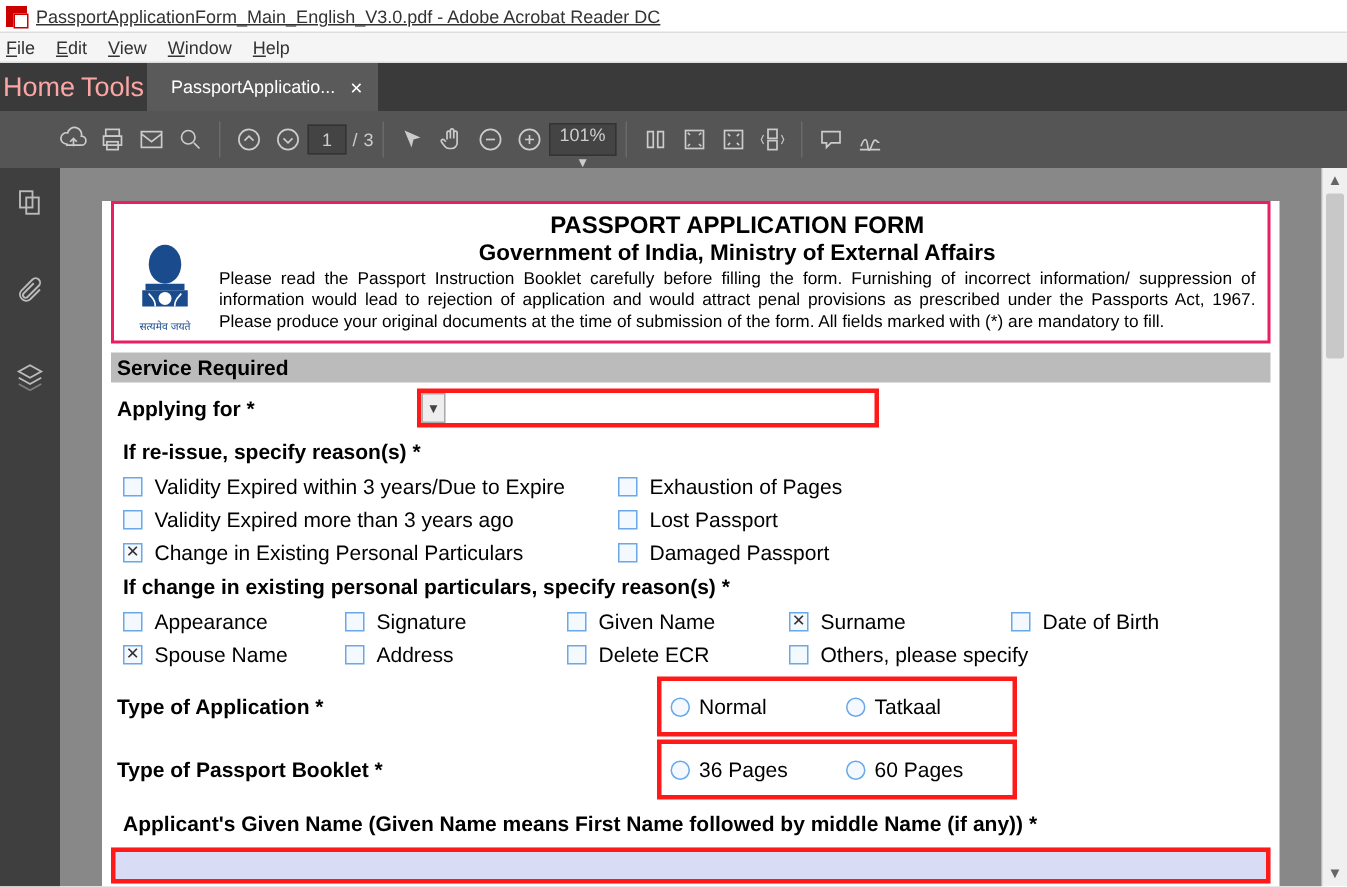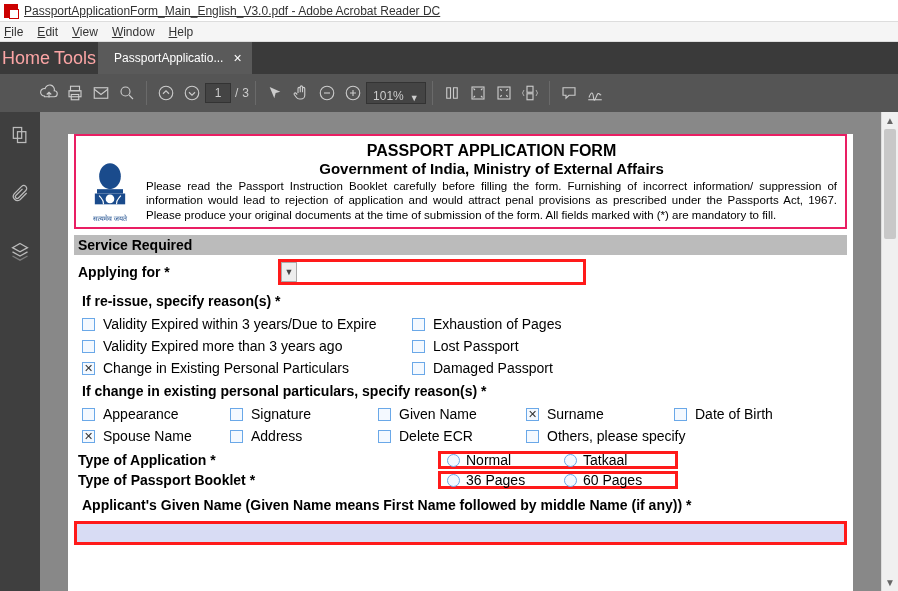--- a/index.html
+++ b/index.html
@@ -21,21 +21,21 @@
 .filetab { background: #5a5a5a; padding: 0 10px 0 16px; color: #fff; display: flex; align-items: center; font-size: 12px; position: relative; }
 .filetab .close { margin-left: 10px; font-size: 14px; cursor: pointer; }
 
 
 .toolbar { height: 38px; background: #555; display: flex; align-items: center; padding: 0 6px; color: #ccc; }
 .toolbar .sep { width: 1px; height: 24px; background: #6a6a6a; margin: 0 6px; }
 .ticon { width: 26px; height: 26px; display: flex; align-items: center; justify-content: center; cursor: pointer; border-radius: 2px; }
 .toolbar svg { fill: none; stroke: #ccc; stroke-width: 1.5; }
 .pagebox { display: flex; align-items: center; gap: 4px; color: #ccc; font-size: 12px; }
 .pagebox input { width: 26px; height: 20px; background: #444; border: 1px solid #333; color: #ccc; text-align: center; font-size: 12px; }
-.zoombox { height: 22px; background: #444; border: 1px solid #333; color: #ccc; padding: 0 6px; display: flex; align-items: flex-end; font-size: 12px; gap: 6px; }
+.zoombox { height: 22px; background: #444; border: 1px solid #333; color: #ccc; padding: 0 6px; display: flex; align-items: center; font-size: 12px; gap: 6px; flex-direction: column; }
 
 
 .leftrail { position: absolute; left: 0; top: 112px; bottom: 0; width: 40px; background: #3f3f3f; display: flex; flex-direction: column; align-items: center; padding-top: 12px; gap: 36px; }
 .leftrail .ri { width: 22px; height: 22px; cursor: pointer; display:flex; align-items:center; justify-content:center;}
 .leftrail svg { fill: none; stroke: #bbb; stroke-width: 1.5; }
 .collapse-handle { position: absolute; left: 40px; top: 340px; width: 10px; height: 28px; background: #666; border-radius: 0 3px 3px 0; display:flex;align-items:center;justify-content:center;color:#ccc;font-size:10px;cursor:pointer;}
 
 
 .scroll { position: absolute; right: 0; top: 112px; bottom: 0; width: 17px; background: #f0f0f0; border-left: 1px solid #ddd; }
 .scroll .up, .scroll .down { height: 17px; display:flex;align-items:center;justify-content:center;font-size:10px;color:#666;cursor:pointer;}
@@ -67,21 +67,21 @@
 .chkitem { display: flex; align-items: center; width: 330px; padding: 3px 4px; font-size: 14px; }
 .chkgrid.small .chkitem { width: 148px; }
 .chkgrid.small .chkitem.wide { width: 300px; }
 .chk { width: 13px; height: 13px; border: 1.5px solid #6aa8e8; margin-right: 8px; background: #f4f9ff; display:flex;align-items:center;justify-content:center;font-size:11px;color:#333;line-height:1; flex-shrink:0;}
 .radio { width: 13px; height: 13px; border: 1.5px solid #6aa8e8; border-radius: 50%; margin-right: 6px; background: #f4f9ff; flex-shrink:0;}
 
 .dd { border: 3px solid #ff1a1a; display: flex; align-items: center; width: 308px; height: 26px; }
 .dd .val { flex: 1; padding: 0 6px; font-size: 14px; }
 .dd .arr { width: 16px; height: 20px; background: #eee; border: 1px solid #aaa; display:flex;align-items:center;justify-content:center;font-size:9px;color:#444;}
 
-.optrow { border: 3px solid #ff1a1a; display: flex; align-items: center; height: 18px; width: 240px; margin-left: 40px;}
+.optrow { border: 3px solid #ff1a1a; display: flex; align-items: center; height: 40px; width: 240px; margin-left: 40px;}
 .optrow .opt { display:flex;align-items:center;flex:1;padding-left:6px;font-size:14px;}
 
 .givenname-row { border: 3px solid #ff1a1a; height: 24px; margin: 4px 6px 0 6px; background: #d8dcf4; }
 
 </style>
 </head>
 <body>
 
 <div class="titlebar">
   <span class="logo"></span>

